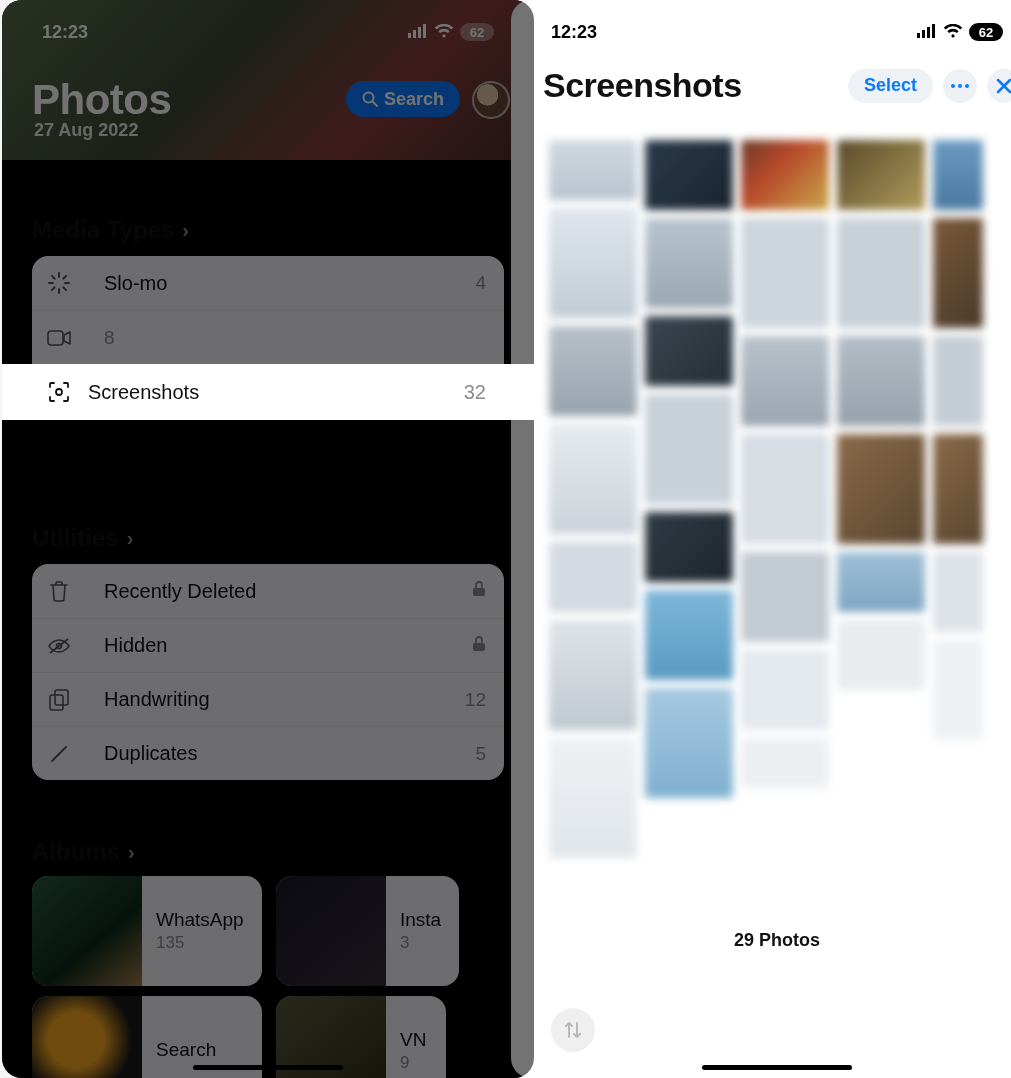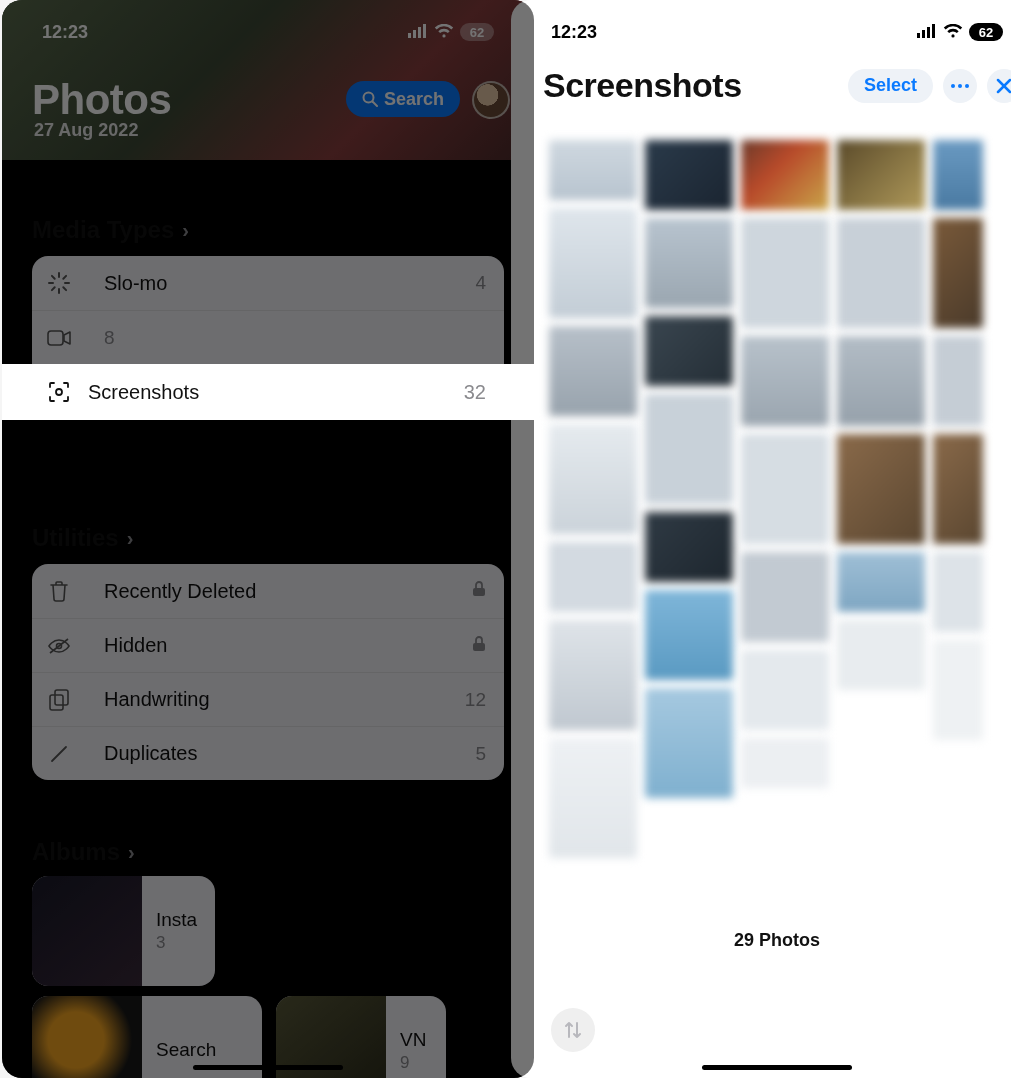--- a/index.html
+++ b/index.html
@@ -317,20 +317,27 @@
         <span class="label">Duplicates</span>
         <span class="count">5</span>
       </div>
     </div>
 
     <div class="section-header" style="top:838px;">
       <span>Albums</span>
       <span class="chevron">›</span>
     </div>
     <div class="albums-row" style="top:876px;">
+      <div class="album-card">
+        <div class="album-thumb" style="background:linear-gradient(140deg,#2a5a3f,#0e2b1b 60%,#a07c4a);"></div>
+        <div class="album-text">
+          <div class="name">WhatsApp</div>
+          <div class="cnt">135</div>
+        </div>
+      </div>
       <div class="album-card" style="min-width:170px;justify-content:flex-end;">
         <div class="album-thumb" style="background:linear-gradient(140deg,#1a1a2a,#3a2a3a);"></div>
         <div class="album-text">
           <div class="name">Insta</div>
           <div class="cnt">3</div>
         </div>
       </div>
     </div>
     <div class="albums-row" style="top:996px;">
       <div class="album-card">

